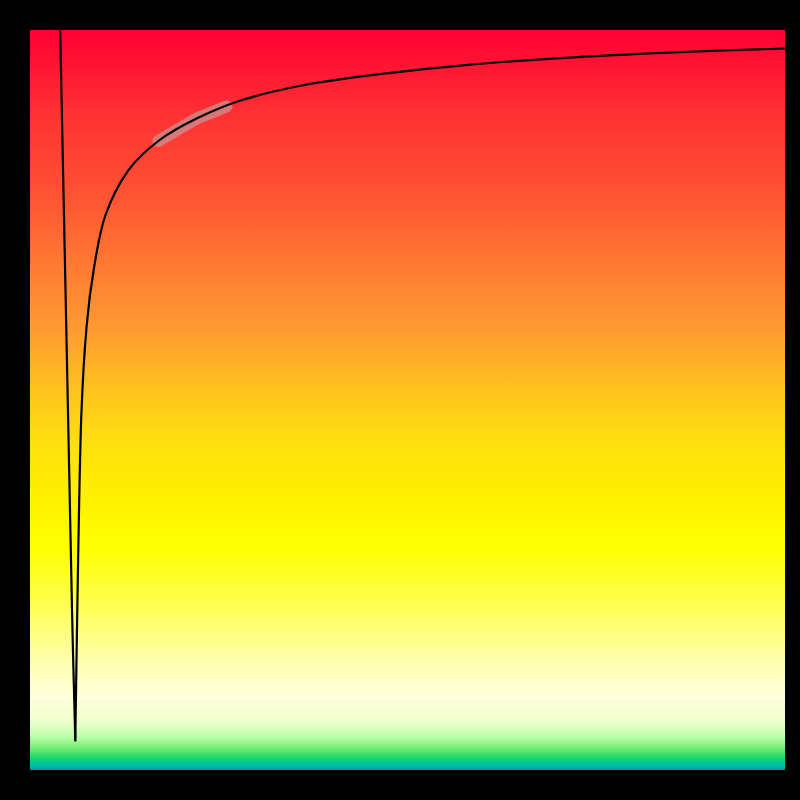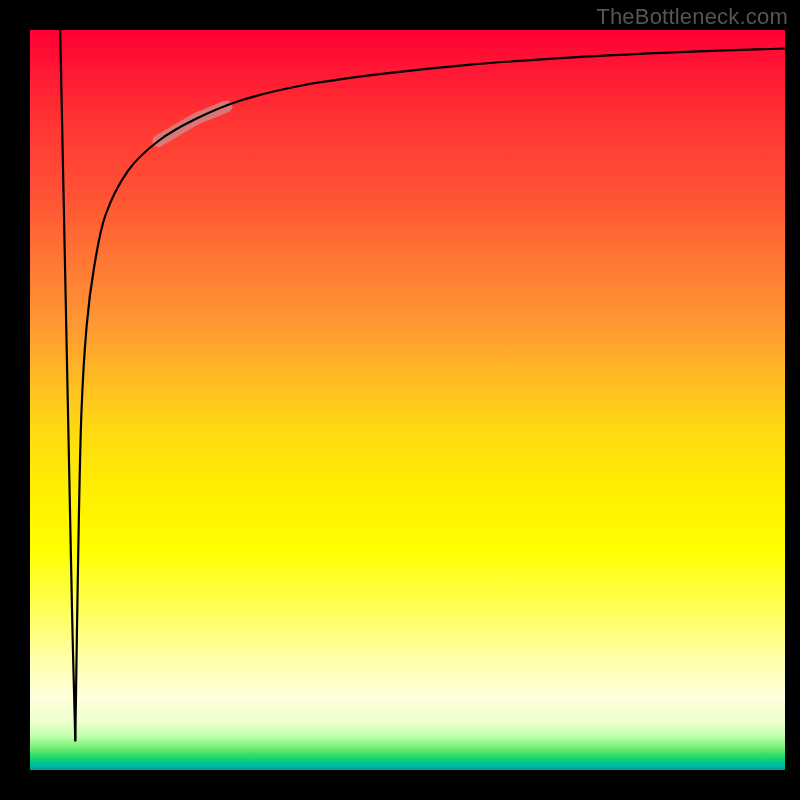--- a/index.html
+++ b/index.html
@@ -83,14 +83,13 @@
 <div class="chart-container">
 
   <div class="plot-area"></div>
 
   <svg class="curve-layer" viewBox="0 0 755 740">
     <path id="highlight-path" class="highlight-seg" d="M 128.35 111.00 C 129.29 110.44, 132.13 108.78, 134.01 107.67 C 135.90 106.56, 137.79 105.45, 139.68 104.34 C 141.56 103.23, 143.45 102.12, 145.34 101.01 C 147.22 99.90, 149.11 98.79, 151.00 97.68 C 152.89 96.57, 154.78 95.46, 156.66 94.35 C 158.55 93.24, 160.44 92.07, 162.32 91.02 C 164.21 89.97, 166.10 88.91, 167.99 88.03 C 169.88 87.15, 171.76 86.49, 173.65 85.72 C 175.54 84.95, 177.43 84.18, 179.31 83.40 C 181.20 82.63, 183.09 81.86, 184.97 81.09 C 186.86 80.32, 188.75 79.55, 190.64 78.78 C 192.52 78.01, 195.36 76.85, 196.30 76.47"></path>
     <path id="desc-path" class="main-curve" d="M 30.20 0.00 C 30.70 24.67, 32.21 98.67, 33.22 148.00 C 34.23 197.33, 35.23 246.67, 36.24 296.00 C 37.25 345.33, 38.25 394.67, 39.26 444.00 C 40.27 493.33, 41.27 547.60, 42.28 592.00 C 43.29 636.40, 44.80 690.67, 45.30 710.40"></path>
     <path id="asc-path" class="main-curve" d="M 45.30 710.40 C 45.80 678.33, 47.31 572.27, 48.32 518.00 C 49.33 463.73, 49.96 421.80, 51.34 384.80 C 52.72 347.80, 54.49 320.67, 56.63 296.00 C 58.76 271.33, 61.03 255.30, 64.18 236.80 C 67.32 218.30, 69.84 201.03, 75.50 185.00 C 81.16 168.97, 89.34 152.93, 98.15 140.60 C 106.96 128.27, 117.03 119.63, 128.35 111.00 C 139.68 102.37, 152.26 95.58, 166.10 88.80 C 179.94 82.02, 193.78 75.85, 211.40 70.30 C 229.02 64.75, 249.15 59.82, 271.80 55.50 C 294.45 51.18, 319.62 47.85, 347.30 44.40 C 374.98 40.95, 405.18 37.62, 437.90 34.78 C 470.62 31.94, 508.37 29.48, 543.60 27.38 C 578.83 25.28, 614.07 23.68, 649.30 22.20 C 684.53 20.72, 737.38 19.12, 755.00 18.50"></path>
   </svg>
 
-  <div class="watermark">TheBottleneck.com</div>
 </div>
 
 </body></html>

